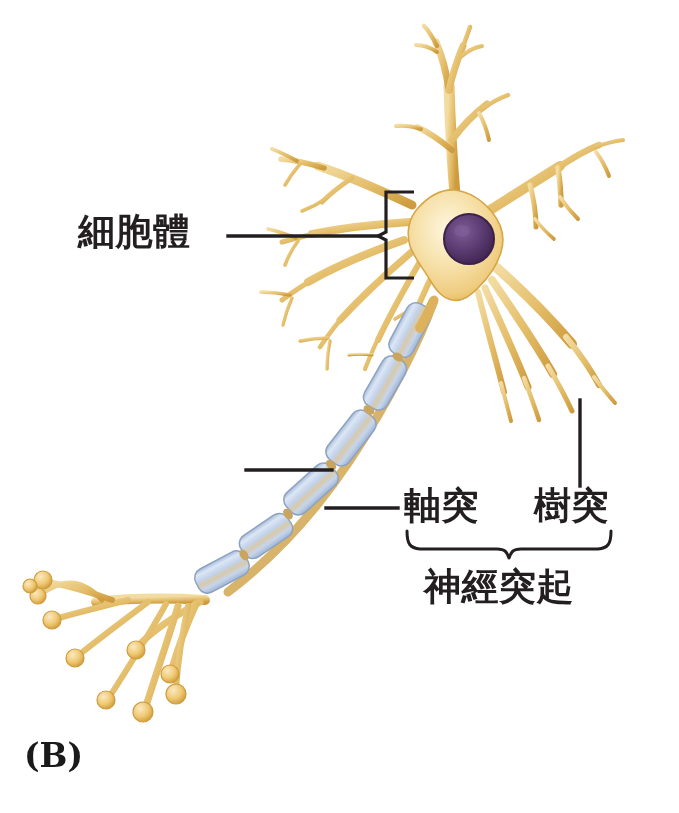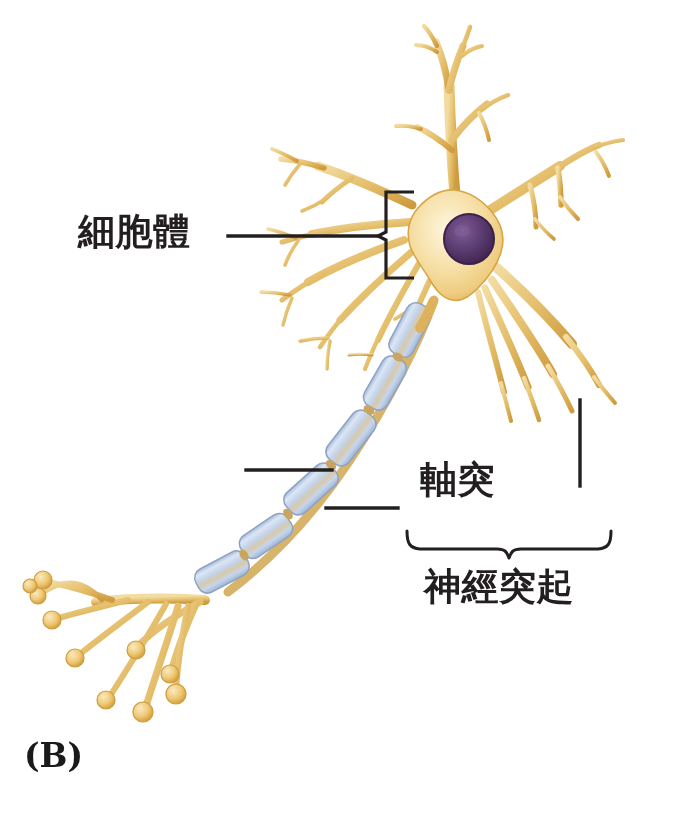--- a/index.html
+++ b/index.html
@@ -35,21 +35,21 @@
     position: absolute;
     color: #231f20;
     font-family: "DejaVu Sans", "Liberation Sans", sans-serif;
     font-weight: 700;
     white-space: nowrap;
     letter-spacing: 0.5px;
     line-height: 1;
   }
   #label-soma       { left: 78px;  top: 213px; font-size: 37px; }
   #label-glia       { left: 20px;  top: 448px; font-size: 37px; }
-  #label-axon       { left: 404px; top: 461px; font-size: 37px; margin-left: 16px; }
+  #label-axon       { left: 404px; top: 487px; font-size: 37px; }
   #label-dendrite   { left: 534px; top: 487px; font-size: 37px; }
   #label-neurite    { left: 424px; top: 568px; font-size: 37px; }
   #figure-caption {
     position: absolute;
     left: 24px;
     top: 736px;
     font-family: "DejaVu Serif", "Liberation Serif", serif;
     font-size: 33px;
     font-weight: 700;
     color: #1a1a1a;
@@ -256,18 +256,19 @@
                C511,552 513,549 521,549
                L598,549 C608,548 611,544 611,531" stroke-width="3" stroke-linejoin="round" stroke-linecap="round"></path>
     </g>
   </svg>
 
   <div class="label" id="label-soma">細胞體</div>
 
 
   <div class="label" id="label-axon">軸突</div>
 
+  <div class="label" id="label-dendrite">樹突</div>
 
   <div class="label" id="label-neurite">神經突起</div>
 
   <div id="figure-caption">(B)</div>
 
 </div>
 
 </body></html>

